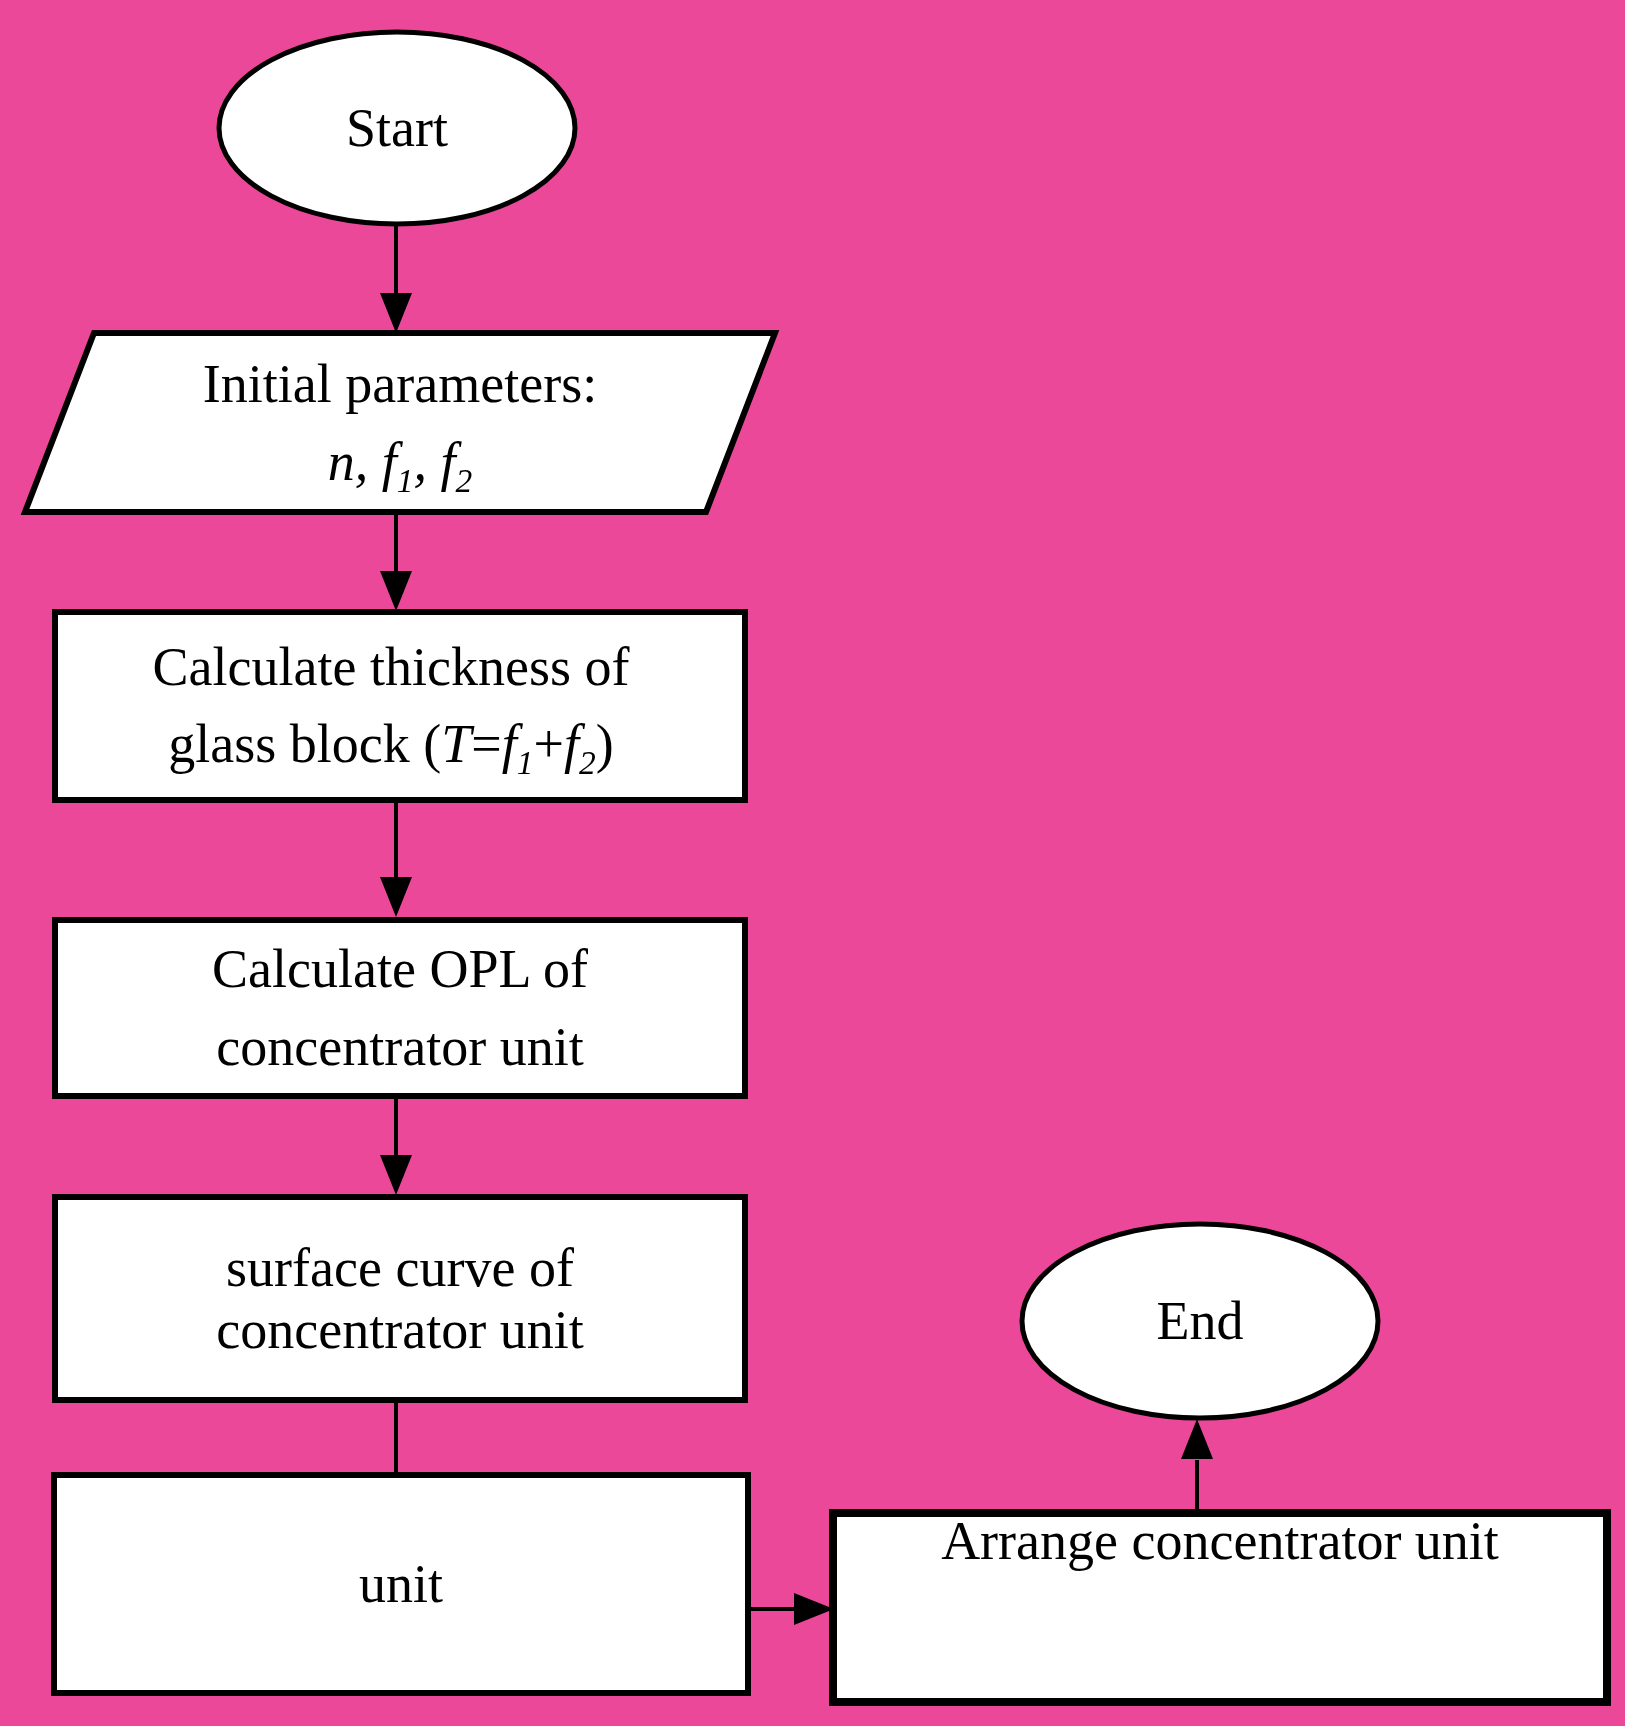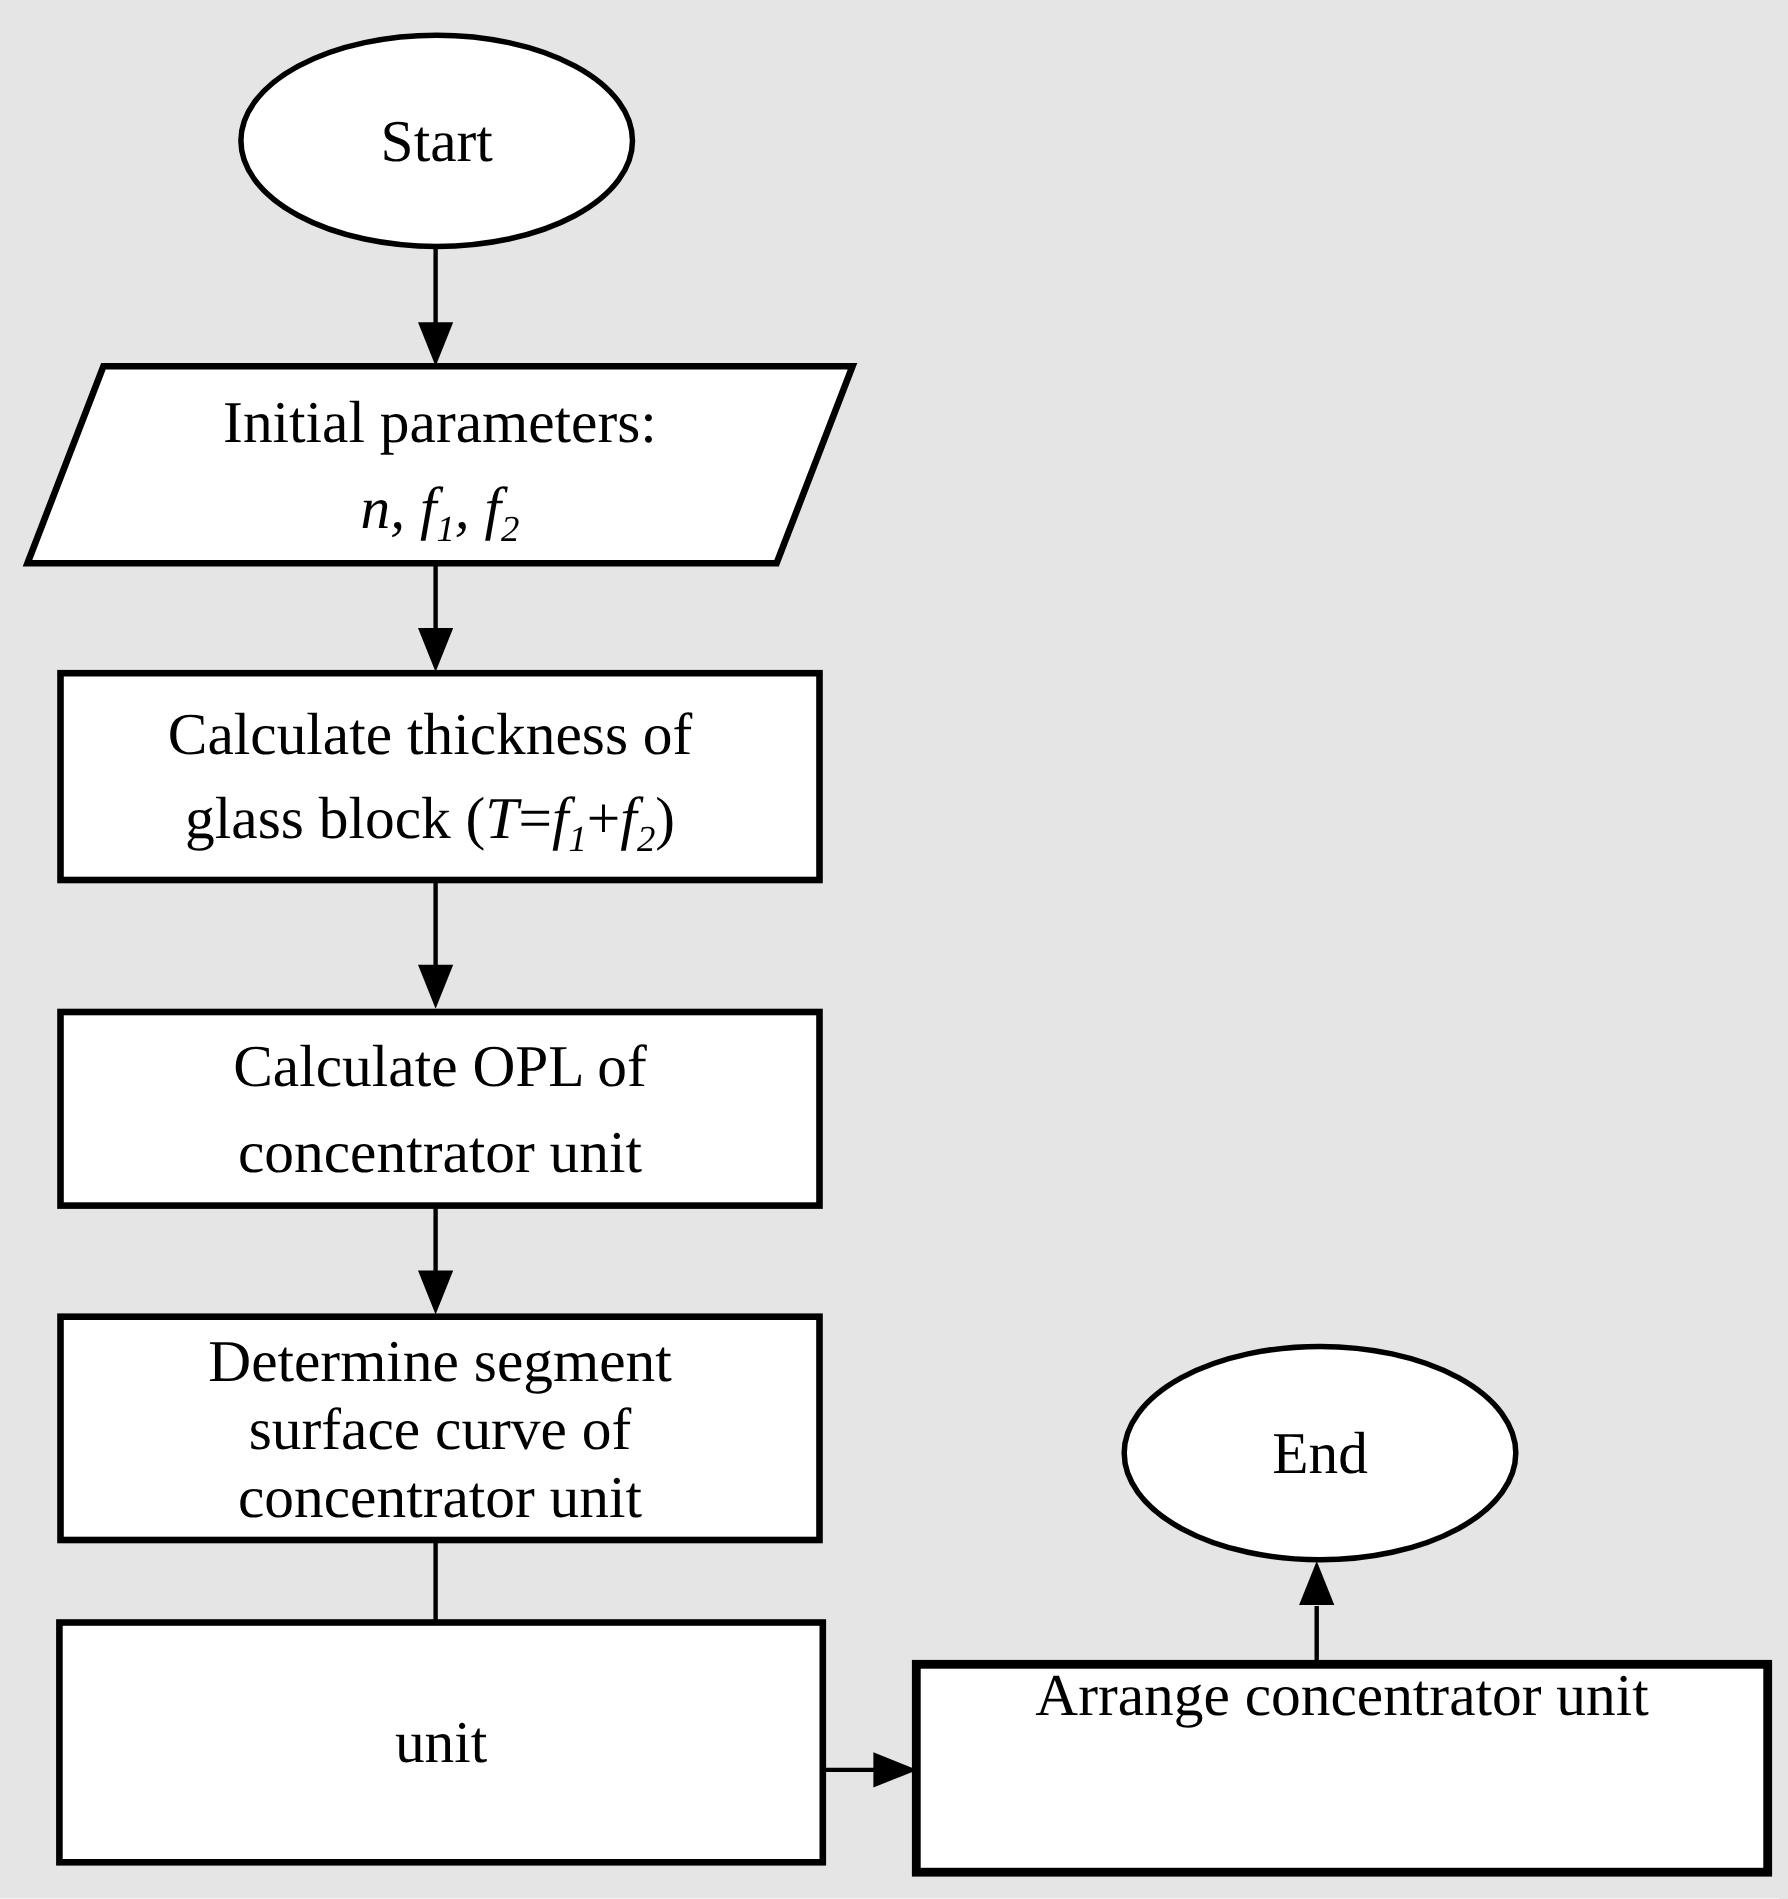--- a/index.html
+++ b/index.html
@@ -4,21 +4,21 @@
 <style>
   html, body {
     margin: 0;
     padding: 0;
     background: #ffffff;
   }
   .canvas {
     position: relative;
     width: 1625px;
     height: 1726px;
-    background: #e5e5e5;
+    background: #ec4899;
     font-family: "Liberation Serif", "DejaVu Serif", serif;
     color: #000000;
     overflow: hidden;
   }
   .graphics {
     position: absolute;
     left: 0;
     top: 0;
   }
   .label {
@@ -110,21 +110,20 @@
     <div class="tline">Calculate thickness of</div>
     <div class="tline"><span>glass block (</span><i>T</i><span>=</span><i>f</i><sub class="it">1</sub><span>+</span><i>f</i><sub class="it">2</sub><span>)</span></div>
   </div>
 
   <div class="label pos-opl">
     <div class="tline">Calculate OPL of</div>
     <div class="tline">concentrator unit</div>
   </div>
 
   <div class="label pos-segment lh62">
-    <div class="tline">Determine segment</div>
     <div class="tline">surface curve of</div>
     <div class="tline">concentrator unit</div>
   </div>
 
   <div class="label pos-shape lh80">
     <div class="tline">unit</div>
   </div>
 
   <div class="label pos-arrange lh67">
     <div class="tline">Arrange concentrator unit</div>

